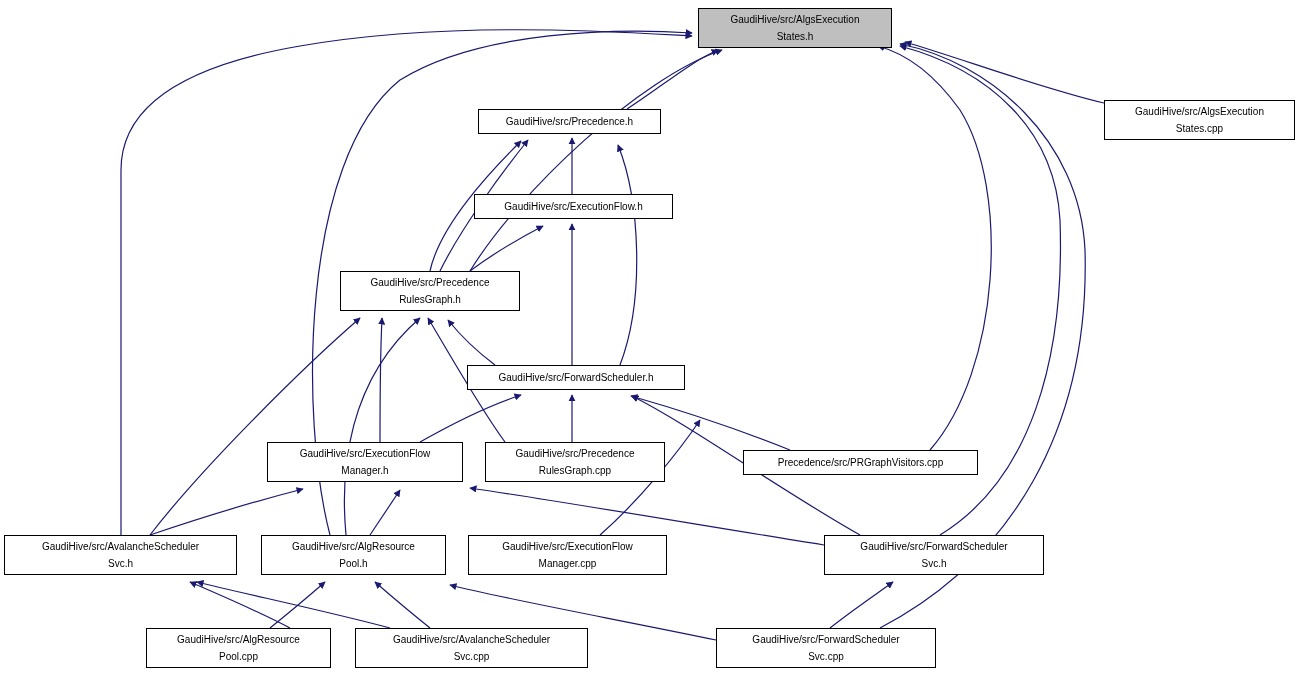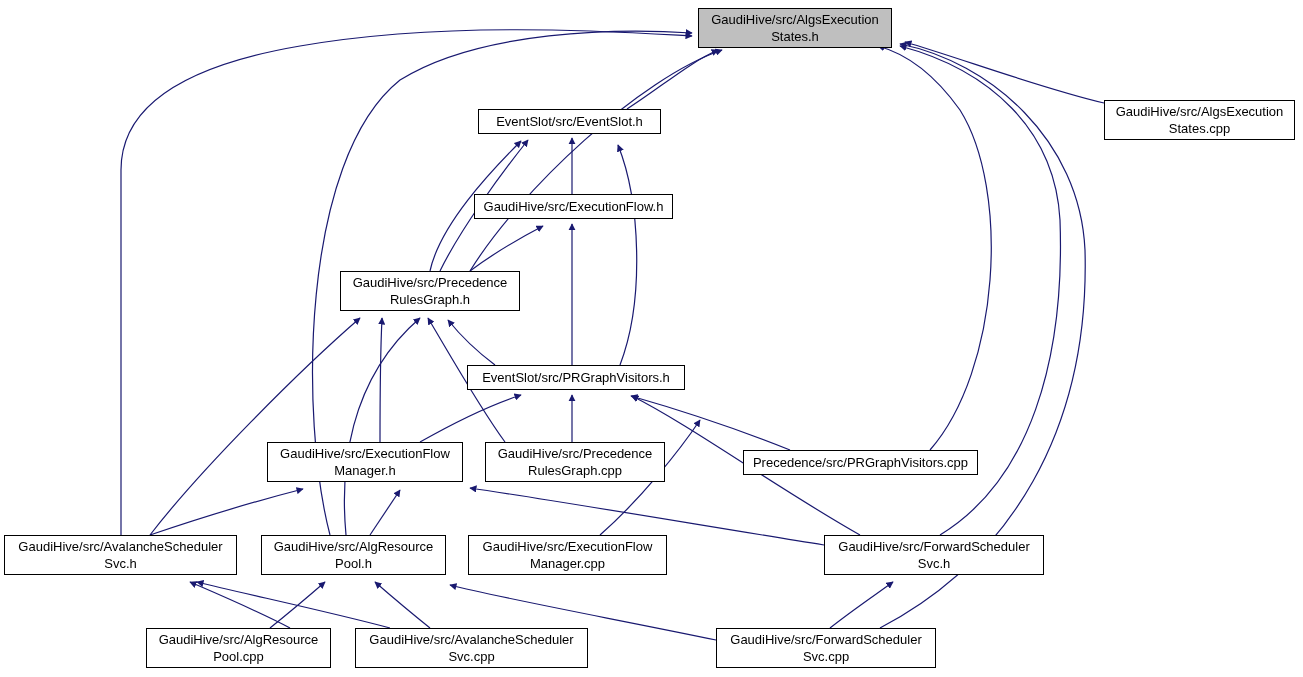--- a/index.html
+++ b/index.html
@@ -22,21 +22,21 @@
     width: 1303px;
     height: 677px;
     pointer-events: none;
   }
   .node {
     position: absolute;
     box-sizing: border-box;
     border: 1px solid #000000;
     background: #ffffff;
     color: #000000;
-    font-size: 13px;
+    font-size: 10px;
     line-height: 17px;
     text-align: center;
     display: flex;
     align-items: center;
     justify-content: center;
     white-space: pre-line;
     z-index: 5;
   }
   .node.root {
     background: #bfbfbf;
@@ -92,25 +92,25 @@
         <path d="M830,628 C850,612 875,595 893,582" fill="none" stroke="#191970" stroke-width="1.2" marker-end="url(#arrow)"></path>
         <path d="M716,640 C620,620 500,598 450,585" fill="none" stroke="#191970" stroke-width="1.2" marker-end="url(#arrow)"></path>
         <path d="M600,535 C640,500 680,450 700,420" fill="none" stroke="#191970" stroke-width="1.2" marker-end="url(#arrow)"></path>
       </g>
   </svg>
   <div id="nodes-group">
       <div class="node root" style="left: 698px; top: 8px; width: 194px; height: 40px;"><span class="node-label">GaudiHive/src/AlgsExecution
 States.h</span></div>
       <div class="node" style="left: 1104px; top: 100px; width: 191px; height: 40px;"><span class="node-label">GaudiHive/src/AlgsExecution
 States.cpp</span></div>
-      <div class="node" style="left: 478px; top: 109px; width: 183px; height: 25px;"><span class="node-label">EventSlot/src/EventSlot.h</span></div>
+      <div class="node" style="left: 478px; top: 109px; width: 183px; height: 25px;"><span class="node-label">GaudiHive/src/Precedence.h</span></div>
       <div class="node" style="left: 474px; top: 194px; width: 199px; height: 25px;"><span class="node-label">GaudiHive/src/ExecutionFlow.h</span></div>
       <div class="node" style="left: 340px; top: 271px; width: 180px; height: 40px;"><span class="node-label">GaudiHive/src/Precedence
 RulesGraph.h</span></div>
-      <div class="node" style="left: 467px; top: 365px; width: 218px; height: 25px;"><span class="node-label">EventSlot/src/PRGraphVisitors.h</span></div>
+      <div class="node" style="left: 467px; top: 365px; width: 218px; height: 25px;"><span class="node-label">GaudiHive/src/ForwardScheduler.h</span></div>
       <div class="node" style="left: 267px; top: 442px; width: 196px; height: 40px;"><span class="node-label">GaudiHive/src/ExecutionFlow
 Manager.h</span></div>
       <div class="node" style="left: 485px; top: 442px; width: 180px; height: 40px;"><span class="node-label">GaudiHive/src/Precedence
 RulesGraph.cpp</span></div>
       <div class="node" style="left: 743px; top: 450px; width: 235px; height: 25px;"><span class="node-label">Precedence/src/PRGraphVisitors.cpp</span></div>
       <div class="node" style="left: 4px; top: 535px; width: 233px; height: 40px;"><span class="node-label">GaudiHive/src/AvalancheScheduler
 Svc.h</span></div>
       <div class="node" style="left: 261px; top: 535px; width: 185px; height: 40px;"><span class="node-label">GaudiHive/src/AlgResource
 Pool.h</span></div>
       <div class="node" style="left: 468px; top: 535px; width: 199px; height: 40px;"><span class="node-label">GaudiHive/src/ExecutionFlow

